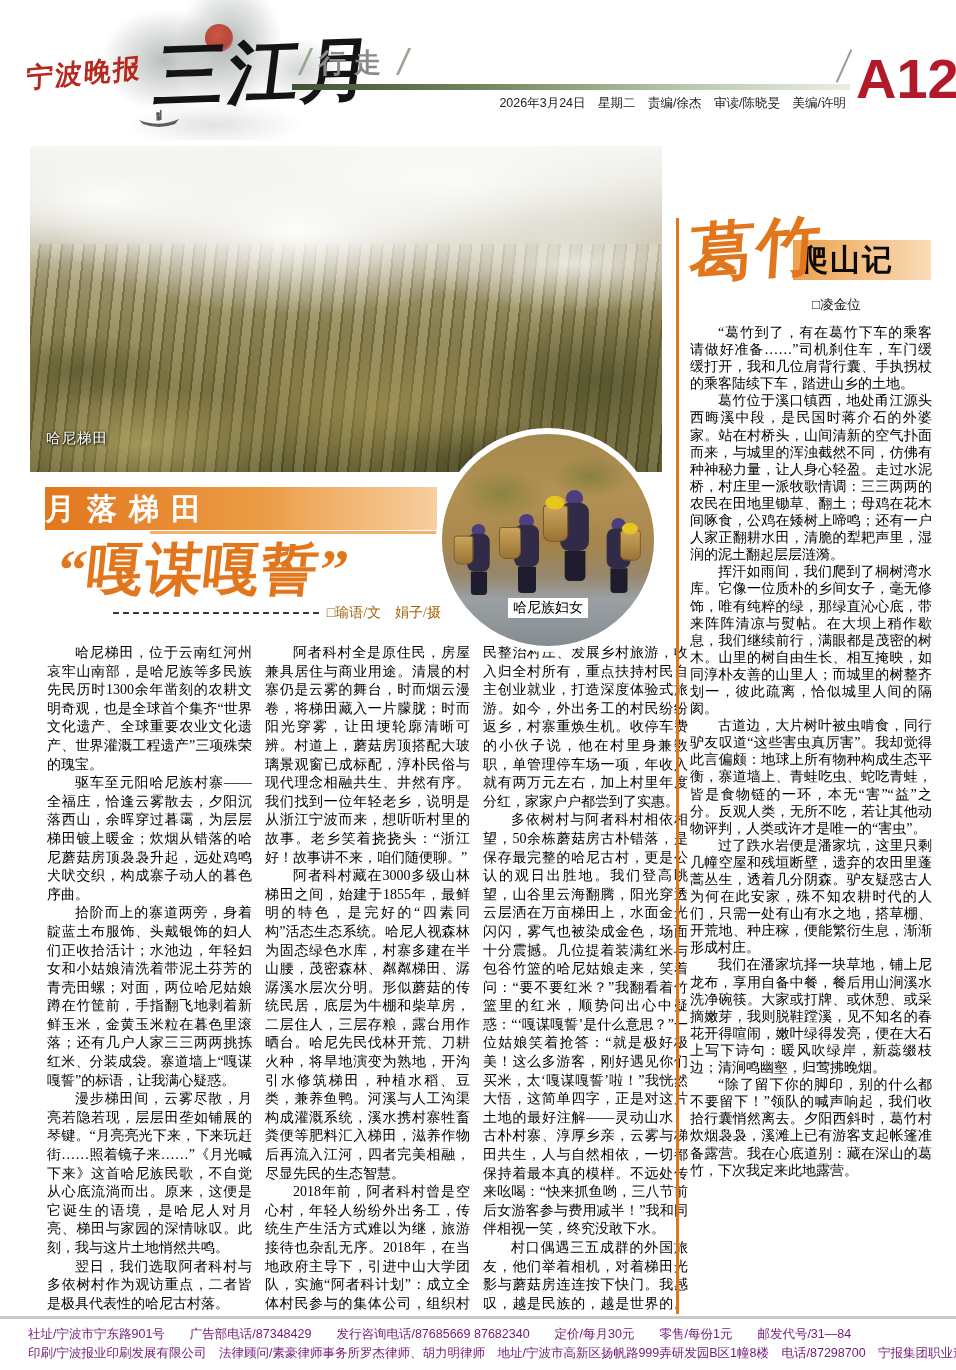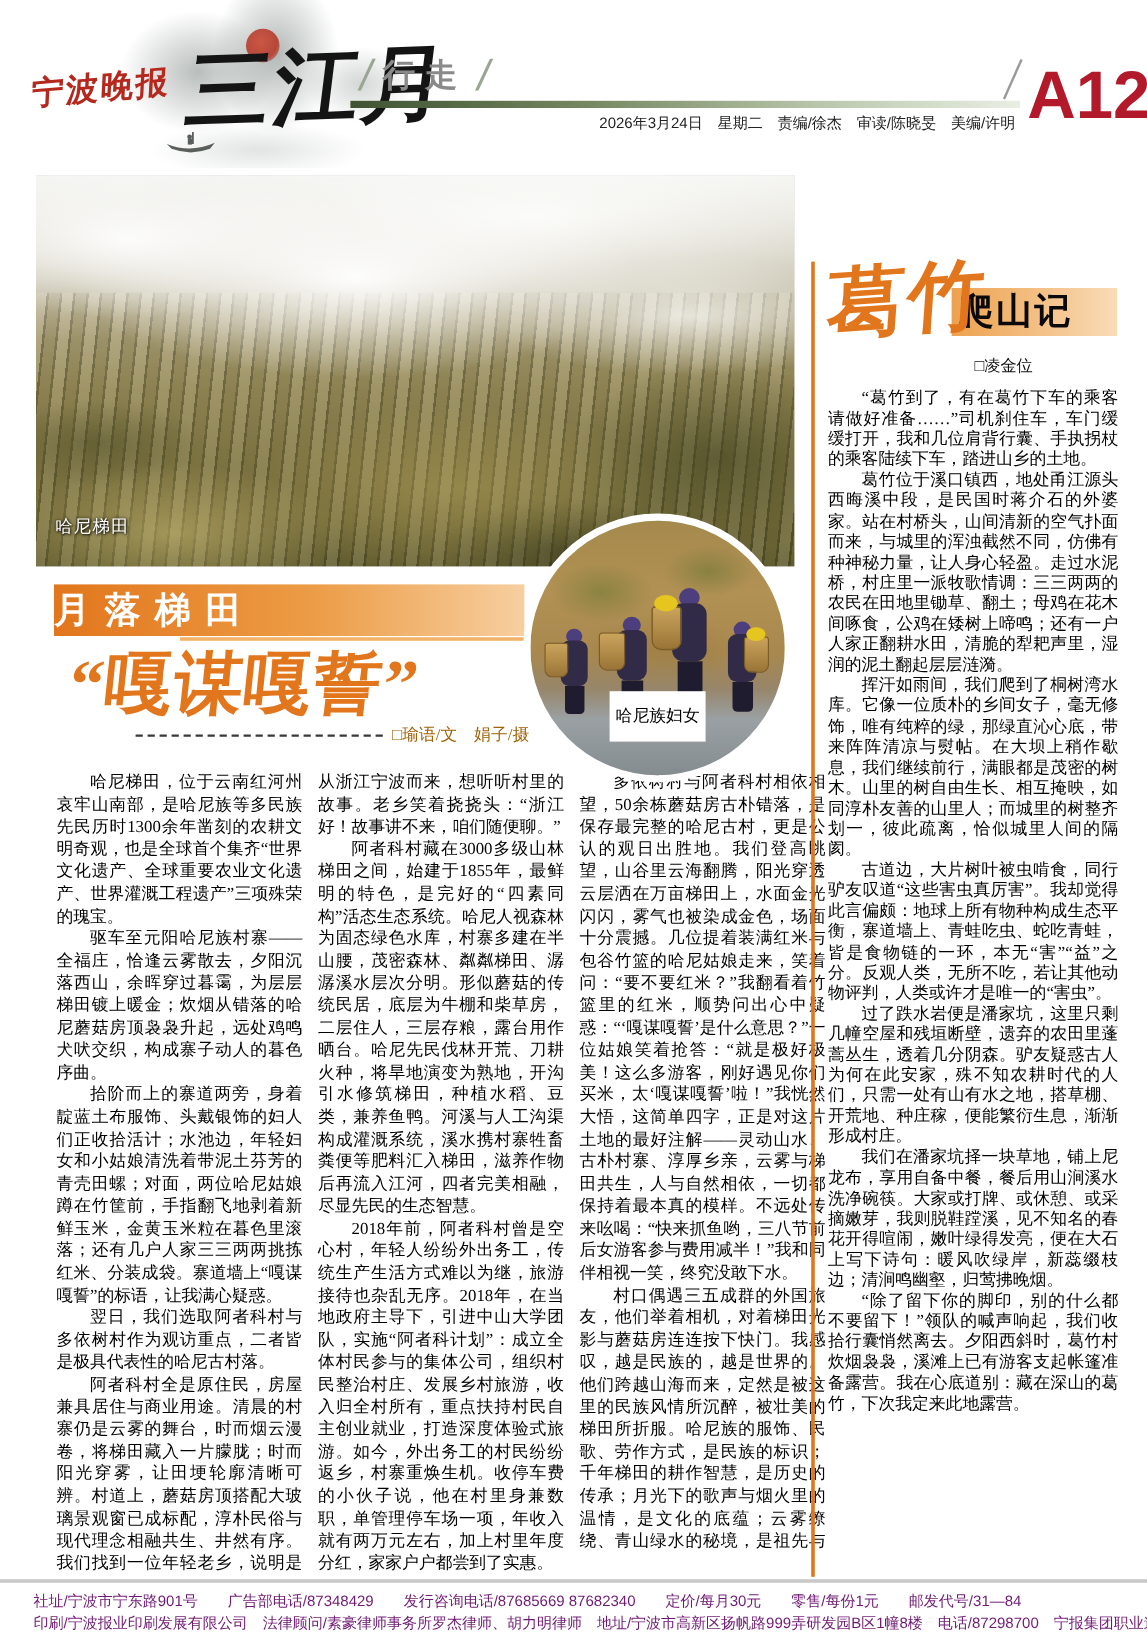--- a/index.html
+++ b/index.html
@@ -76,21 +76,21 @@
         radial-gradient(ellipse 95px 42px at 52% 50%, rgba(150,118,58,.45), transparent 66%),
         linear-gradient(180deg,#a5894c 0%,#b29154 28%,#a8884d 52%,#97866a 66%,#9aa0a3 78%,#858c90 100%);}
   .fig{position:absolute;}
   .fig .scarf{width:15px;height:14px;border-radius:50%;background:#4d3f7e;margin:0 auto;}
   .fig .torso{width:25px;height:42px;border-radius:8px;background:#312b47;margin-top:-3px;}
   .fig .legs{width:18px;height:26px;background:#201c30;margin:0 auto;border-radius:0 0 4px 4px;}
   .fig .basket{position:absolute;top:13px;left:-15px;width:20px;height:30px;border-radius:3px 3px 7px 7px;
       background:linear-gradient(180deg,#caa45c,#9a7436);border:1px solid #7c5c28;}
   .fig .yellow{position:absolute;top:-9px;left:1px;width:17px;height:12px;background:#e7c51f;border-radius:50%;}
   .circle-caption{position:absolute;left:50%;bottom:28px;transform:translateX(-50%);
-      background:#fff;color:#000;font-size:14px;padding:12px 5px;white-space:nowrap;
+      background:#fff;color:#000;font-size:14px;padding:1px 5px;white-space:nowrap;
       font-family:"Liberation Sans",sans-serif;}
 
   
   .main-body{position:absolute;left:47px;top:644px;width:641px;height:672px;overflow:hidden;
       column-count:3;column-gap:13px;font-size:14px;line-height:18.6px;text-align:justify;color:#000;}
   .main-body p,.side-body p{margin:0;text-indent:2em;}
 
   
   .side-divider{position:absolute;left:676px;top:218px;width:3px;height:1096px;background:#e2761c;}
   .side-title-calli{position:absolute;left:690px;top:206px;font-size:64px;font-weight:bold;color:#e2761c;
@@ -182,20 +182,21 @@
       <div class="torso"></div>
       <div class="legs"></div>
     </div>
     <div class="circle-caption">哈尼族妇女</div>
   </div>
 
   <div class="main-body">
       <p>哈尼梯田，位于云南红河州哀牢山南部，是哈尼族等多民族先民历时1300余年凿刻的农耕文明奇观，也是全球首个集齐“世界文化遗产、全球重要农业文化遗产、世界灌溉工程遗产”三项殊荣的瑰宝。</p>
       <p>驱车至元阳哈尼族村寨——全福庄，恰逢云雾散去，夕阳沉落西山，余晖穿过暮霭，为层层梯田镀上暖金；炊烟从错落的哈尼蘑菇房顶袅袅升起，远处鸡鸣犬吠交织，构成寨子动人的暮色序曲。</p>
       <p>拾阶而上的寨道两旁，身着靛蓝土布服饰、头戴银饰的妇人们正收拾活计；水池边，年轻妇女和小姑娘清洗着带泥土芬芳的青壳田螺；对面，两位哈尼姑娘蹲在竹筐前，手指翻飞地剥着新鲜玉米，金黄玉米粒在暮色里滚落；还有几户人家三三两两挑拣红米、分装成袋。寨道墙上“嘎谋嘎誓”的标语，让我满心疑惑。</p>
+      <p>漫步梯田间，云雾尽散，月亮若隐若现，层层田垄如铺展的琴键。“月亮亮光下来，下来玩赶街……照着镜子来……”《月光喊下来》这首哈尼族民歌，不自觉从心底流淌而出。原来，这便是它诞生的语境，是哈尼人对月亮、梯田与家园的深情咏叹。此刻，我与这片土地悄然共鸣。</p>
       <p>翌日，我们选取阿者科村与多依树村作为观访重点，二者皆是极具代表性的哈尼古村落。</p>
       <p>阿者科村全是原住民，房屋兼具居住与商业用途。清晨的村寨仍是云雾的舞台，时而烟云漫卷，将梯田藏入一片朦胧；时而阳光穿雾，让田埂轮廓清晰可辨。村道上，蘑菇房顶搭配大玻璃景观窗已成标配，淳朴民俗与现代理念相融共生、井然有序。我们找到一位年轻老乡，说明是从浙江宁波而来，想听听村里的故事。老乡笑着挠挠头：“浙江好！故事讲不来，咱们随便聊。”</p>
       <p>阿者科村藏在3000多级山林梯田之间，始建于1855年，最鲜明的特色，是完好的“四素同构”活态生态系统。哈尼人视森林为固态绿色水库，村寨多建在半山腰，茂密森林、粼粼梯田、潺潺溪水层次分明。形似蘑菇的传统民居，底层为牛棚和柴草房，二层住人，三层存粮，露台用作晒台。哈尼先民伐林开荒、刀耕火种，将旱地演变为熟地，开沟引水修筑梯田，种植水稻、豆类，兼养鱼鸭。河溪与人工沟渠构成灌溉系统，溪水携村寨牲畜粪便等肥料汇入梯田，滋养作物后再流入江河，四者完美相融，尽显先民的生态智慧。</p>
       <p>2018年前，阿者科村曾是空心村，年轻人纷纷外出务工，传统生产生活方式难以为继，旅游接待也杂乱无序。2018年，在当地政府主导下，引进中山大学团队，实施“阿者科计划”：成立全体村民参与的集体公司，组织村民整治村庄、发展乡村旅游，收入归全村所有，重点扶持村民自主创业就业，打造深度体验式旅游。如今，外出务工的村民纷纷返乡，村寨重焕生机。收停车费的小伙子说，他在村里身兼数职，单管理停车场一项，年收入就有两万元左右，加上村里年度分红，家家户户都尝到了实惠。</p>
       <p>多依树村与阿者科村相依相望，50余栋蘑菇房古朴错落，是保存最完整的哈尼古村，更是公认的观日出胜地。我们登高眺望，山谷里云海翻腾，阳光穿透云层洒在万亩梯田上，水面金光闪闪，雾气也被染成金色，场面十分震撼。几位提着装满红米与包谷竹篮的哈尼姑娘走来，笑着问：“要不要红米？”我翻看着竹篮里的红米，顺势问出心中疑惑：“‘嘎谋嘎誓’是什么意思？”一位姑娘笑着抢答：“就是极好极美！这么多游客，刚好遇见你们买米，太‘嘎谋嘎誓’啦！”我恍然大悟，这简单四字，正是对这片土地的最好注解——灵动山水、古朴村寨、淳厚乡亲，云雾与梯田共生，人与自然相依，一切都保持着最本真的模样。不远处传来吆喝：“快来抓鱼哟，三八节前后女游客参与费用减半！”我和同伴相视一笑，终究没敢下水。</p>
       <p>村口偶遇三五成群的外国旅友，他们举着相机，对着梯田光影与蘑菇房连连按下快门。我感叹，越是民族的，越是世界的。他们跨越山海而来，定然是被这里的民族风情所沉醉，被壮美的梯田所折服。哈尼族的服饰、民歌、劳作方式，是民族的标识；千年梯田的耕作智慧，是历史的传承；月光下的歌声与烟火里的温情，是文化的底蕴；云雾缭绕、青山绿水的秘境，是祖先与天地的馈赠……这一切，让哈尼梯田成为世界瑰宝。</p>
     </div>
 
   <div class="side-divider"></div>
   <div class="side-title-calli">葛竹</div>

